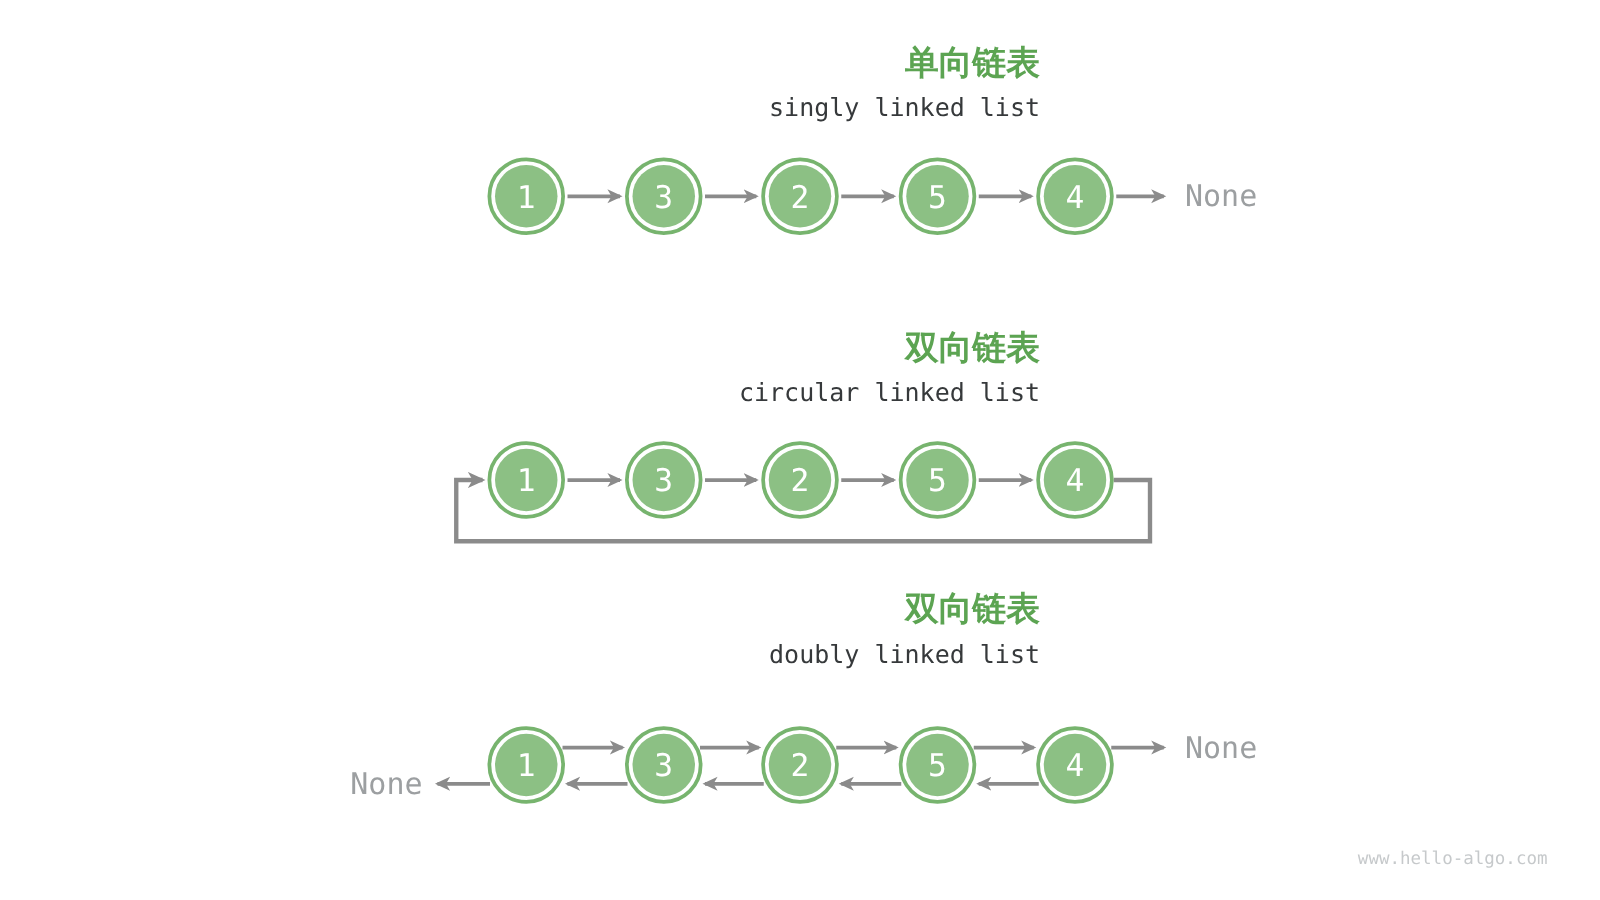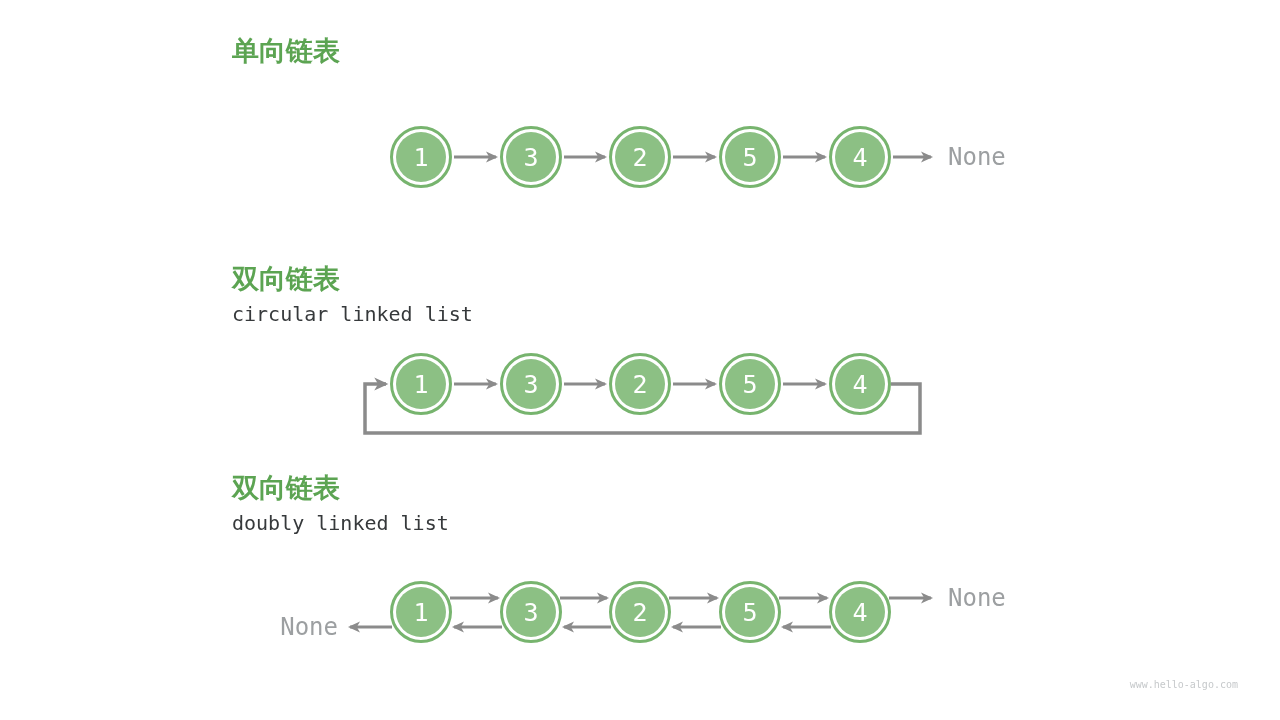--- a/index.html
+++ b/index.html
@@ -1,19 +1,19 @@
 <!DOCTYPE html>
 <html><head>
 <meta charset="utf-8">
 <style>
   * { margin: 0; padding: 0; box-sizing: border-box; }
   html, body { width: 1280px; height: 720px; background: #ffffff; overflow: hidden; }
   body { position: relative; font-family: "DejaVu Sans", sans-serif; }
 
-  .hdr { position: absolute; left: 232px; width: 600px; text-align: left; }
+  .hdr { position: absolute; left: 232px; width: 600px; text-align: right; }
   .hdr .zh {
     font-family: "DejaVu Sans", sans-serif;
     font-weight: bold;
     font-size: 27px;
     line-height: 32px;
     color: #5CA452;
   }
   .hdr .en {
     font-family: "DejaVu Sans Mono", monospace;
     font-size: 20px;
@@ -28,29 +28,30 @@
   svg.diagram { position: absolute; left: 0; width: 1280px; display: block; }
   #svg-0 { top: 120px; height: 80px; }
   #svg-1 { top: 345px; height: 100px; }
   #svg-2 { top: 560px; height: 100px; }
 
   .footer {
     position: absolute;
     top: 679px;
     right: 42px;
     font-family: "DejaVu Sans Mono", monospace;
-    font-size: 10px;
+    font-size: 14px;
     color: #C6C9CB;
   }
 </style>
 </head>
 <body>
 
 <div class="hdr" id="hdr-0">
   <h2 class="zh">单向链表</h2>
+  <div class="en">singly linked list</div>
 </div>
 <svg class="diagram" id="svg-0">
     <defs>
       <marker id="ah-0" viewBox="0 0 10 10" refX="8" refY="5" markerWidth="4.2" markerHeight="4.2" orient="auto">
         <path d="M0,0.6 L9.6,5 L0,9.4 L2.6,5 Z" fill="#8B8B8B"></path>
       </marker>
     </defs>
     <line x1="454" y1="37" x2="496" y2="37" stroke="#8B8B8B" stroke-width="3" marker-end="url(#ah-0)"></line>
     <line x1="564" y1="37" x2="605" y2="37" stroke="#8B8B8B" stroke-width="3" marker-end="url(#ah-0)"></line>
     <line x1="673" y1="37" x2="715" y2="37" stroke="#8B8B8B" stroke-width="3" marker-end="url(#ah-0)"></line>

